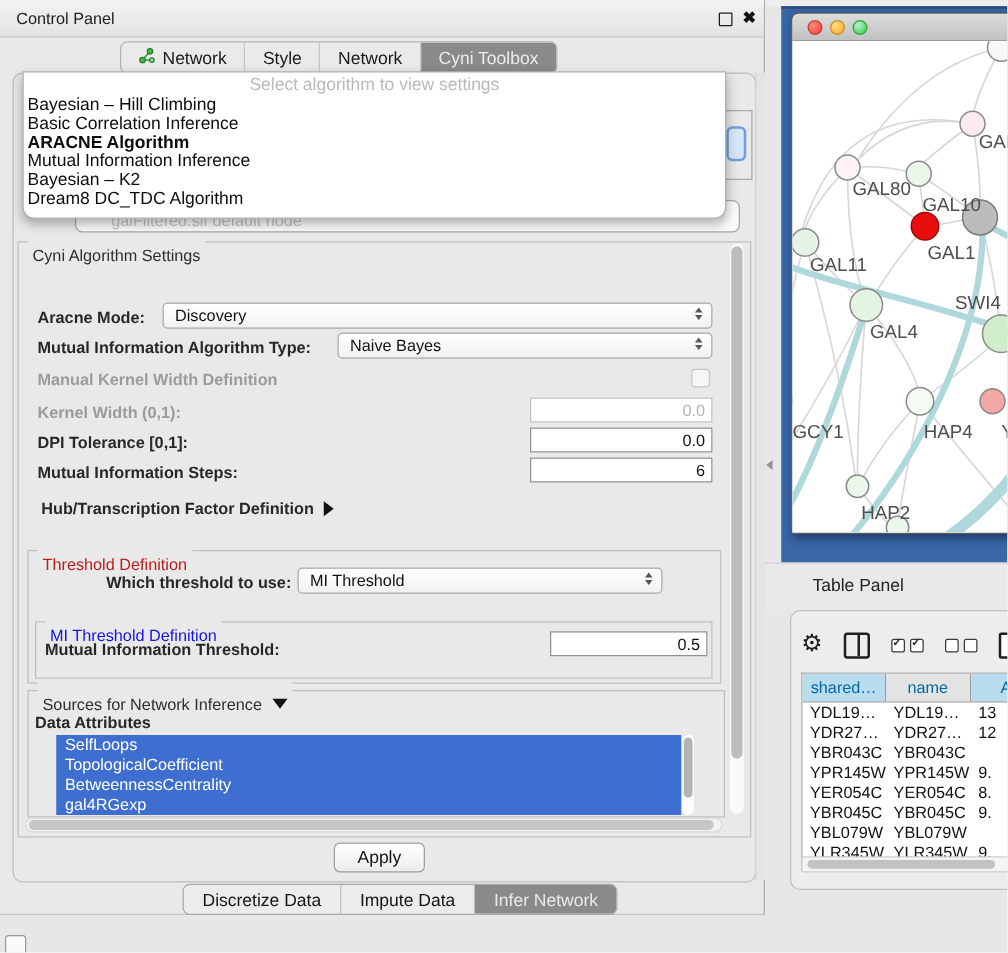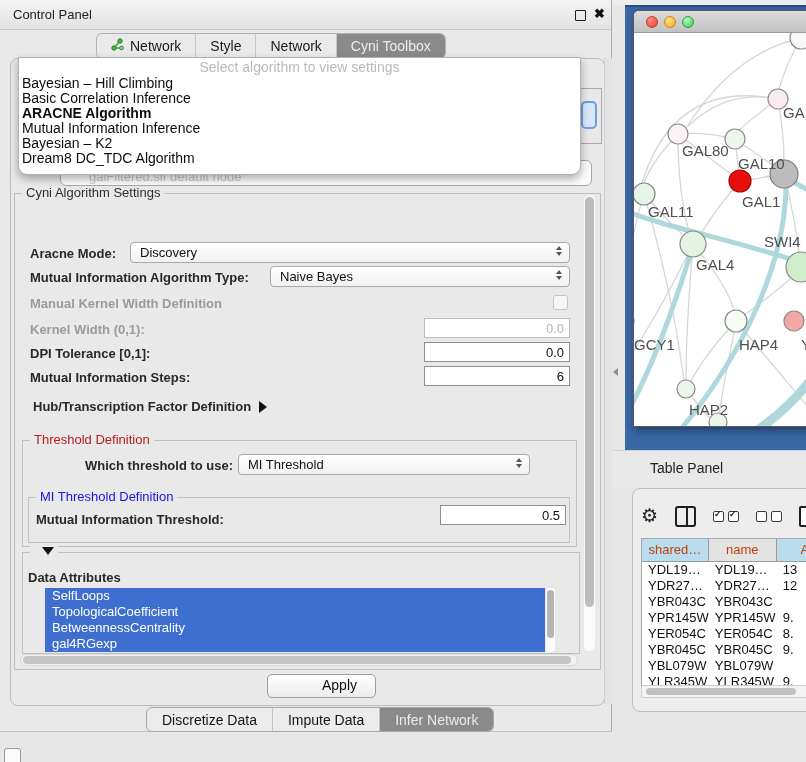--- a/index.html
+++ b/index.html
@@ -41,21 +41,21 @@
 
   
   .algo-popup{left:18px;top:57px;width:561px;height:116px;background:#ffffff;
      border:1px solid #b2b2b2;border-radius:0 0 9px 9px;box-shadow:0 4px 9px rgba(0,0,0,.30);z-index:50;}
   .pp-hint{height:18px;line-height:18px;text-align:center;color:#b9b9b9;font-size:14px;}
   .pp-item{height:15px;line-height:15px;padding-left:3px;font-size:14px;color:#0d0d0d;white-space:nowrap;}
   .pp-item.bold{font-weight:bold;}
 
   
   .group{border:1px solid #c0c0c0;background:transparent;}
-  .gtitle{position:absolute;top:-9px;left:7px;background:#e9e9e9;padding:0 4px;font-size:13px;color:#2e2e2e;white-space:nowrap;}
+  .gtitle{position:absolute;top:-9px;left:7px;background:#e9e9e9;padding:12px 4px;font-size:13px;color:#2e2e2e;white-space:nowrap;}
   .gtitle.blue{color:#1414e6;}
   .gtitle.green{color:#b91c1c;}
 
   .settings-group{left:14px;top:193px;width:585px;height:475px;}
   .algo-group{left:20px;top:220px;width:551px;height:172px;}
   .lbl{position:absolute;font-weight:bold;color:#282828;white-space:nowrap;}
   .lbl.dis{color:#9b9b9b;}
 
   .combo{position:absolute;height:21px;border:1px solid #a9a9a9;border-radius:4px;
      background:linear-gradient(#ffffff,#f1f1f1);box-sizing:border-box;}
@@ -85,21 +85,21 @@
   .attr-item{height:16px;line-height:16px;color:#fff;padding-left:7px;font-size:13px;}
   .attr-vscroll{left:546px;top:588px;width:9px;height:64px;background:#fdfdfd;border-radius:4px;z-index:2;}
   .attr-vthumb{position:absolute;left:1px;top:2px;width:7px;height:48px;background:#b4b4b4;border-radius:4px;}
 
   .settings-vscroll{left:584px;top:195px;width:11px;height:456px;background:#fafafa;border-radius:6px;}
   .settings-vthumb{position:absolute;left:1px;top:2px;width:9px;height:410px;background:#bdbdbd;border-radius:5px;}
   .settings-hscroll{left:20px;top:654px;width:558px;height:12px;background:#f2f2f2;border:1px solid #d8d8d8;border-radius:6px;box-sizing:border-box;}
   .settings-hthumb{position:absolute;left:2px;top:1px;width:548px;height:8px;background:#c6c6c6;border-radius:4px;}
 
   .apply-btn{left:267px;top:674px;width:71px;height:22px;border:1px solid #9f9f9f;border-radius:5px;
-     background:linear-gradient(#ffffff,#ececec);text-align:center;line-height:21px;font-size:14px;color:#111;padding-left:36px;}
+     background:linear-gradient(#ffffff,#ececec);text-align:center;line-height:21px;font-size:14px;color:#111;}
 
   .bottom-tabbar{left:146px;top:707px;height:23px;display:flex;border:1px solid #a8a8a8;border-radius:6px;
      background:#ececec;overflow:hidden;}
   .btab{display:flex;align-items:center;padding:0 15px;font-size:14px;color:#141414;border-right:1px solid #c2c2c2;white-space:nowrap;}
   .btab:last-child{border-right:none;}
   .btab.selected{background:#8a8a8a;color:#e9e9e9;text-align:right;}
 
   
   .blue-canvas{left:625px;top:5px;width:181px;height:445px;background:#3a67a6;border-top:2px solid #294e7e;}
   .top-gap{left:612px;top:0;width:194px;height:5px;background:#ededed;}
@@ -123,21 +123,21 @@
   .cols-icon{width:17px;height:17px;border:2px solid #1f1f1f;border-radius:3px;position:relative;}
   .cols-icon:before{content:"";position:absolute;left:50%;top:0;width:2px;height:100%;background:#1f1f1f;}
   .chk-pair{display:flex;gap:4px;}
   .chk{width:9px;height:9px;border:1.5px solid #3a3a3a;border-radius:2px;position:relative;background:#fff;}
   .chk.on:before{content:"✓";position:absolute;left:0px;top:-3px;font-size:9px;font-weight:bold;color:#222;}
   .page-icon{width:14px;height:17px;border:2px solid #1f1f1f;border-radius:2px;background:#fff;}
 
   .ttable{position:absolute;left:8px;top:49px;width:192px;height:158px;background:#fff;
      border:1px solid #a9a9a9;border-bottom:none;overflow:hidden;}
   .thead{display:flex;height:22px;border-bottom:1px solid #9b9b9b;}
-  .th{box-sizing:border-box;border-right:1px solid #9b9b9b;text-align:center;line-height:22px;font-size:13px;color:#c2410c;}
+  .th{box-sizing:border-box;border-right:1px solid #9b9b9b;text-align:center;line-height:22px;font-size:13px;color:#0369a1;}
   .th.c0{width:70px;background:#b9dcef;}
   .th.c1{width:71px;background:#e3e3e3;}
   .th.c2{width:60px;background:#b9dcef;}
   .trow{display:flex;height:16px;line-height:16px;font-size:13px;color:#111;}
   .td{box-sizing:border-box;padding-left:6px;white-space:nowrap;overflow:hidden;}
   .td.c0{width:70px;}.td.c1{width:71px;}.td.c2{width:60px;}
   .table-hscroll{position:absolute;left:8px;top:196px;width:192px;height:13px;background:#f4f4f4;
      border:1px solid #cdcdcd;border-radius:2px;box-sizing:border-box;}
   .table-hthumb{position:absolute;left:4px;top:2px;width:150px;height:7px;background:#c2c2c2;border-radius:4px;}
 
@@ -246,21 +246,21 @@
           <div class="arr-dn"></div>
         </span>
     </div>
     <div class="abs group midef-group">
       <span class="gtitle blue">MI Threshold Definition</span>
     </div>
     <span class="abs lbl" style="left:36px;top:512px;">Mutual Information Threshold:</span>
     <div class="abs tfield" style="left:440px;top:505px;width:126px;">0.5</div>
 
     <div class="abs group sources-group">
-      <span class="gtitle"><span class="tri-down"></span></span>
+      <span class="gtitle"><span>Sources for Network Inference</span><span class="tri-down"></span></span>
     </div>
     <span class="abs lbl" style="left:28px;top:570px;">Data Attributes</span>
     <div class="abs attr-list" id="attr-list">
         <div class="attr-item">SelfLoops</div>
         <div class="attr-item">TopologicalCoefficient</div>
         <div class="attr-item">BetweennessCentrality</div>
         <div class="attr-item">gal4RGexp</div>
       </div>
     <div class="abs attr-vscroll">
         <div class="attr-vthumb"></div>

